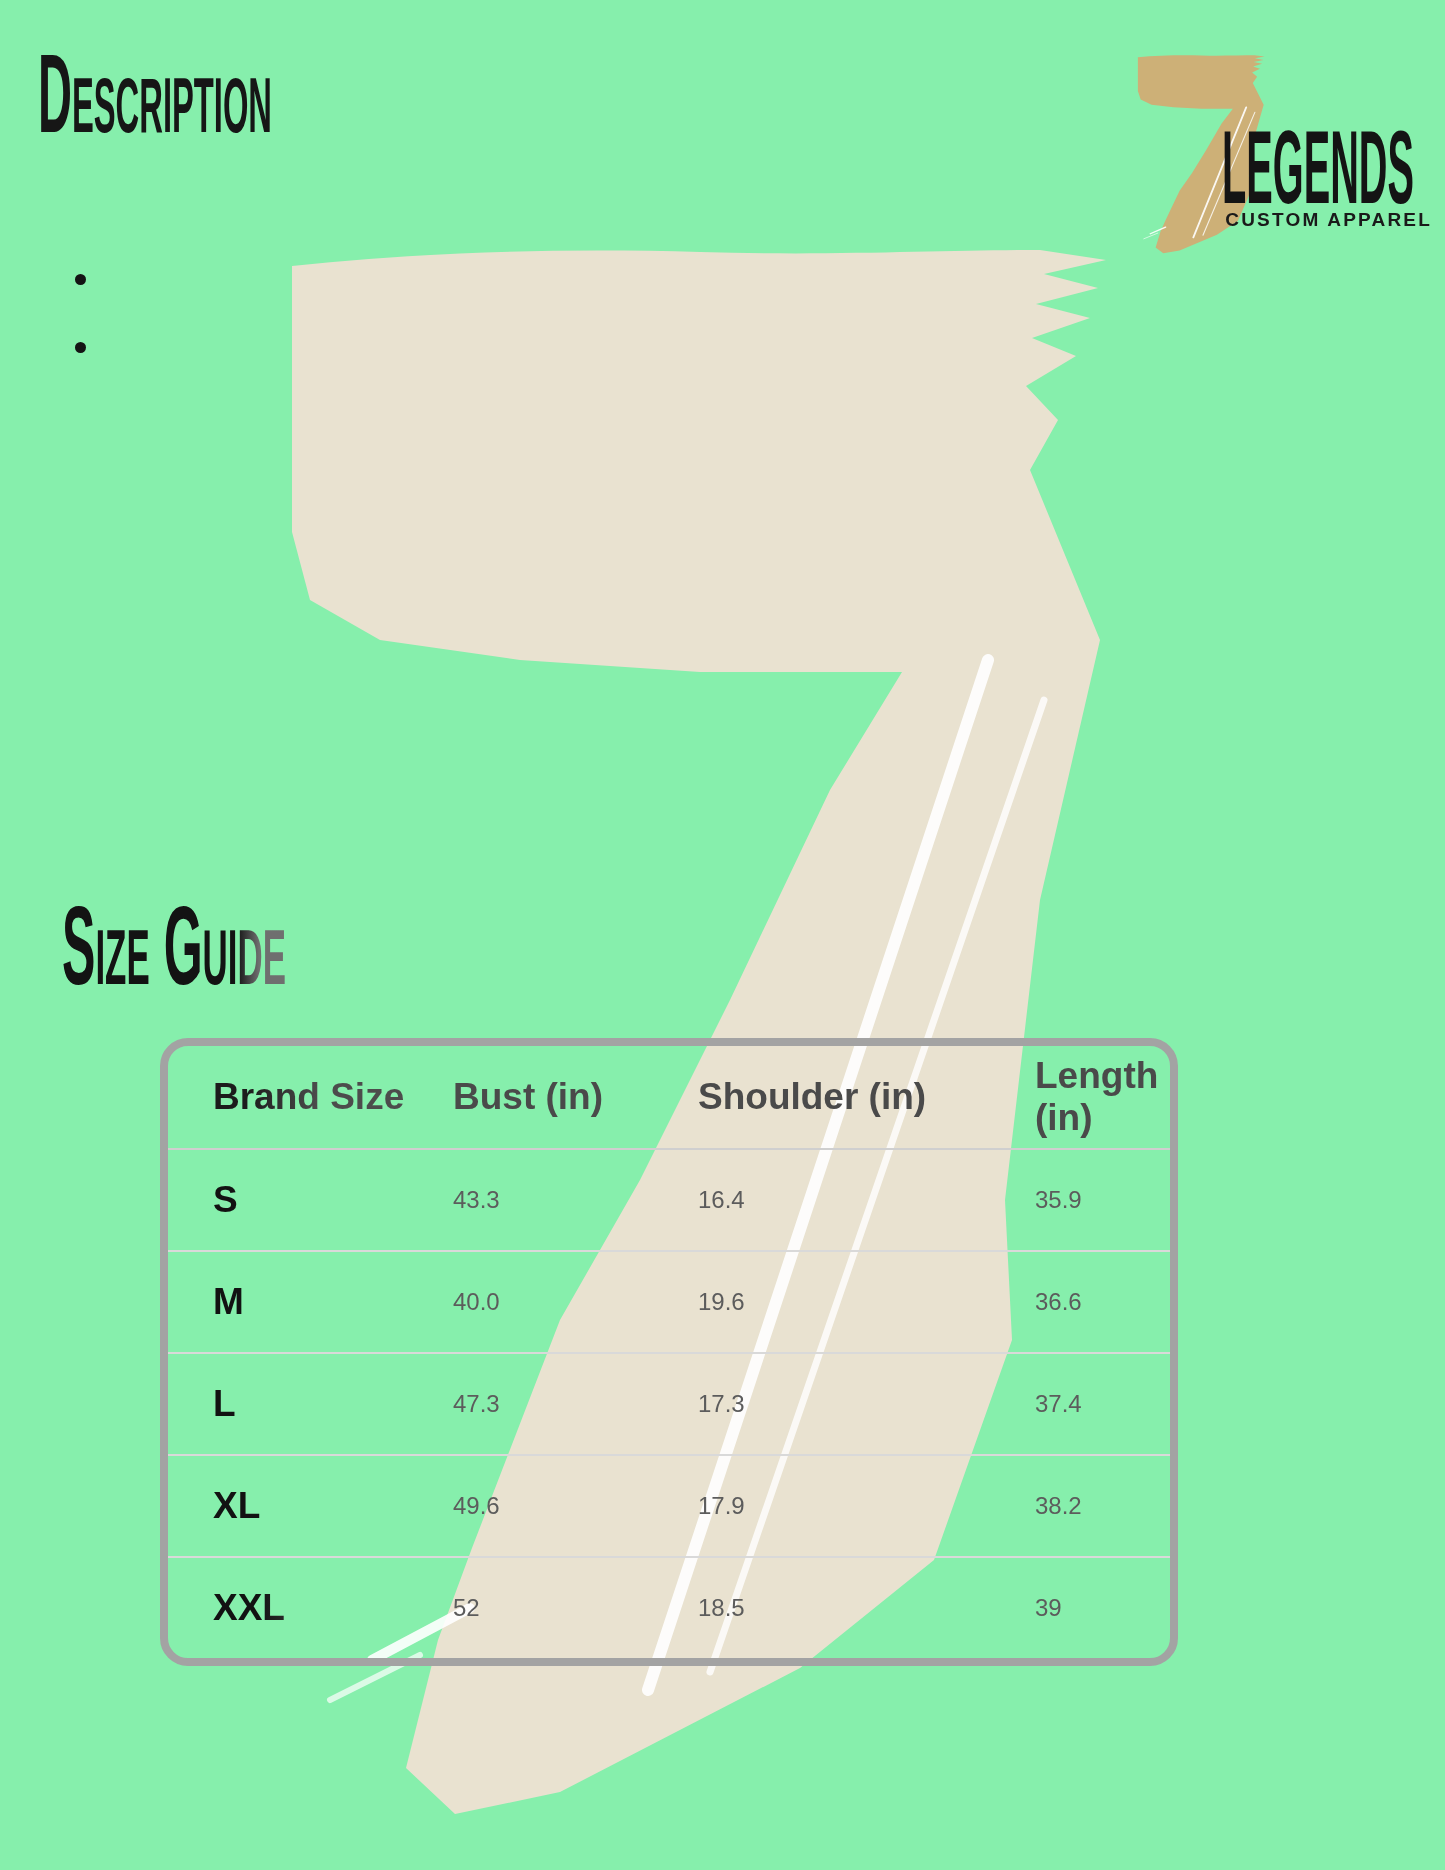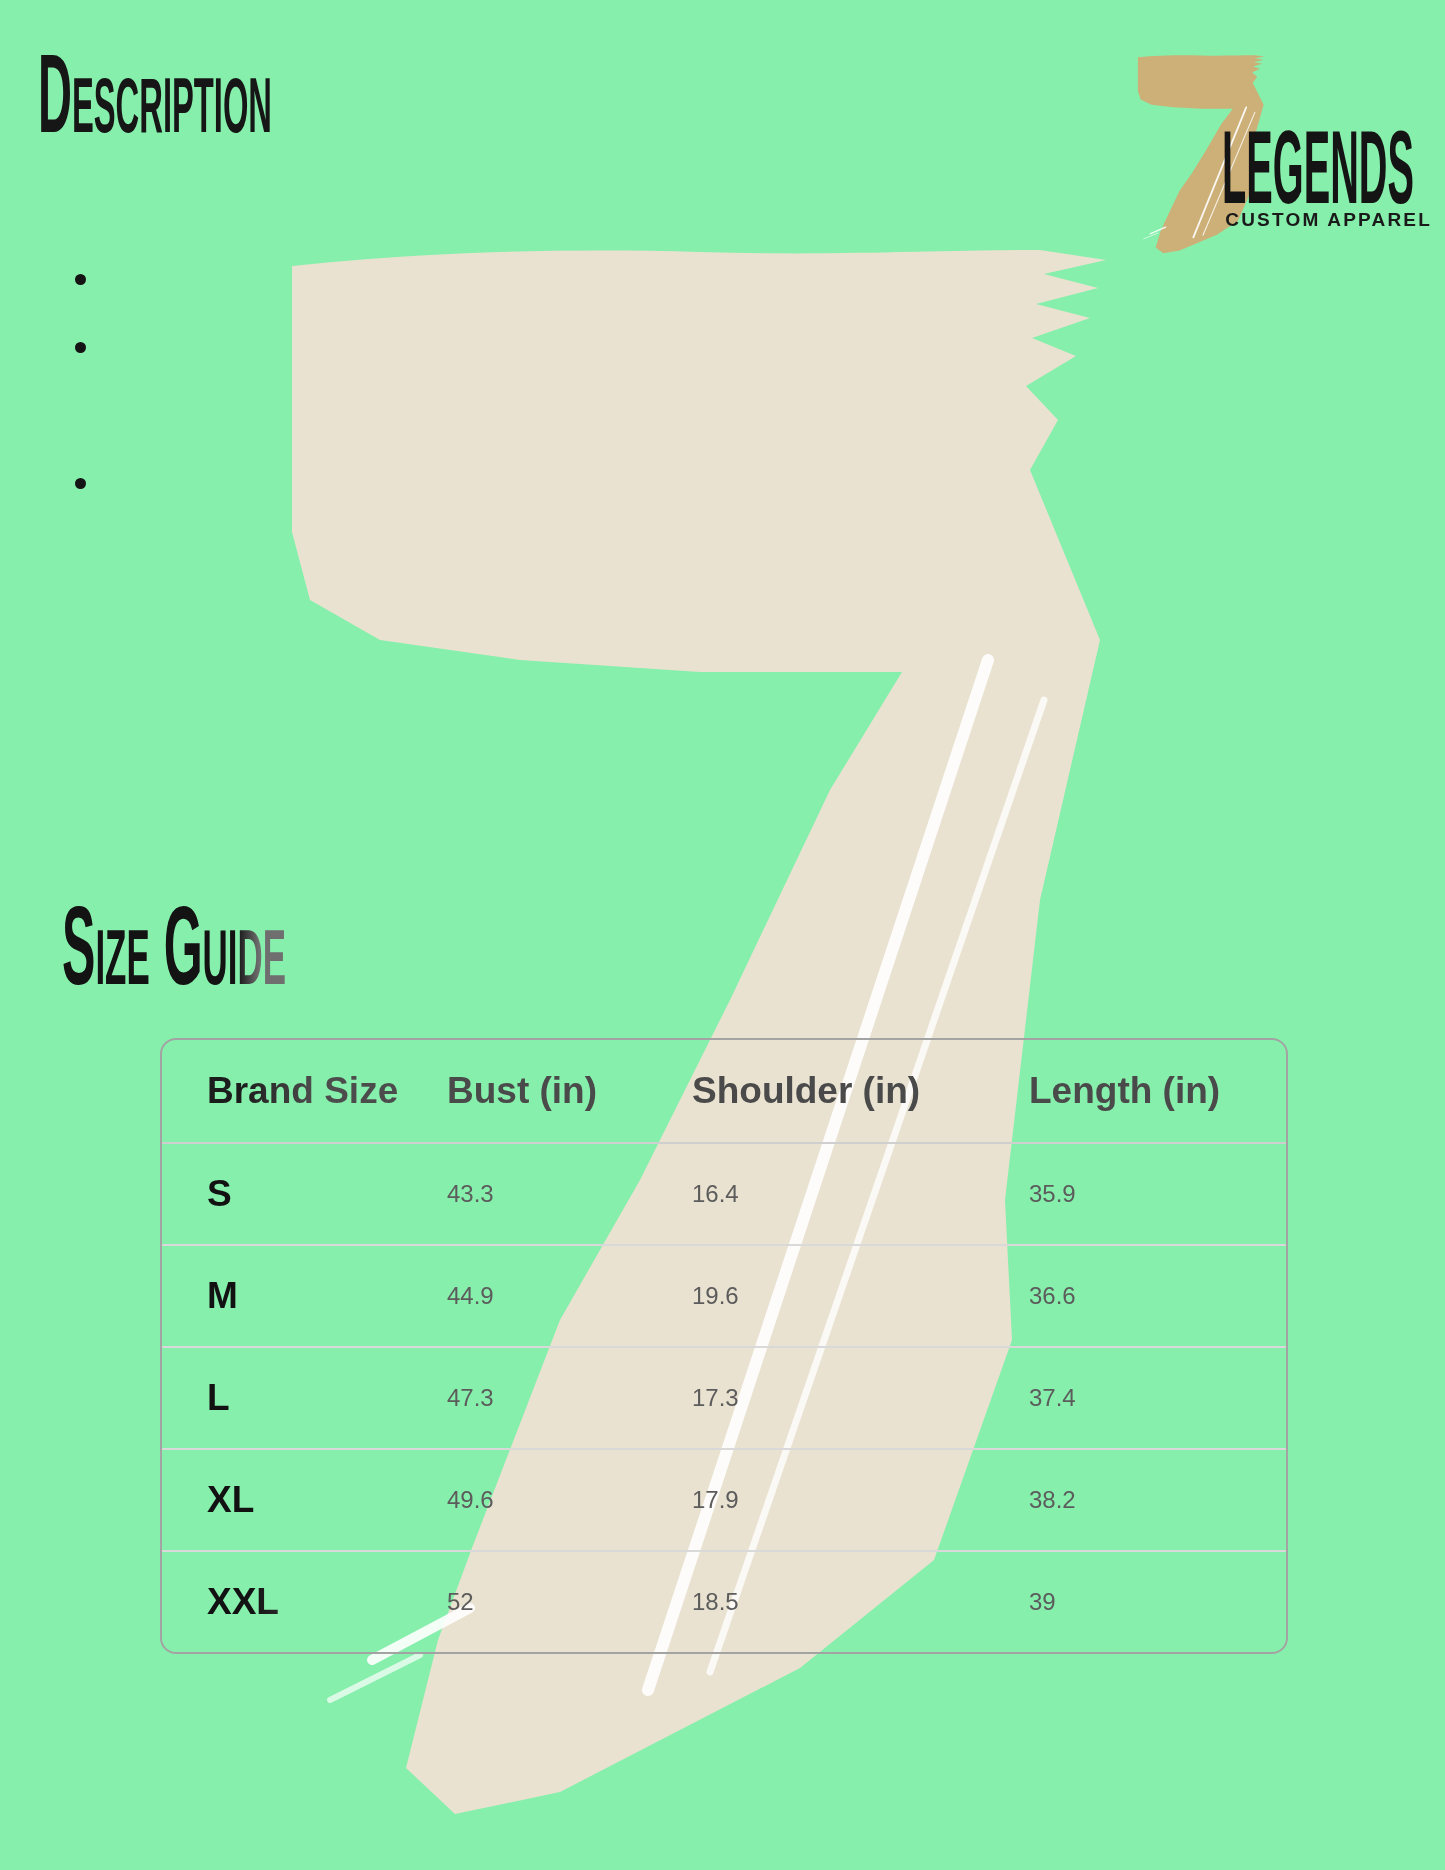--- a/index.html
+++ b/index.html
@@ -32,23 +32,23 @@
   }
   @supports ((-webkit-background-clip:text) or (background-clip:text)){
     .bullets{
       background-image:linear-gradient(90deg,#161616 0px,#161616 145px,#606060 230px,#606060 100%);
       -webkit-background-clip:text;background-clip:text;color:transparent;
     }
   }
 
   
   .size-table{
-    position:absolute;left:160px;top:1038px;width:1128px;
+    position:absolute;left:160px;top:1038px;width:1018px;
     border-collapse:separate;border-spacing:0;table-layout:fixed;
-    border:2px solid #a3a3a3;border-radius:16px;
+    border:8px solid #a3a3a3;border-radius:28px;
   }
   .size-table th{
     height:102px;font-size:37px;font-weight:700;color:#4a4a4a;text-align:left;
     padding:0;border-bottom:2px solid #cfcfcf;
   }
   .size-table td{
     height:100px;font-size:24px;font-weight:400;color:#5c5c5c;text-align:left;
     padding:0;border-bottom:2px solid #d9d9d9;
   }
   .size-table tr:last-child td{border-bottom:none;}
@@ -124,21 +124,20 @@
     </svg>
     <svg class="abs" style="left:1220px;top:126px" width="200" height="84" viewBox="0 0 200 84">
       <text x="2" y="77" font-size="104" font-weight="700" fill="#141414" textLength="192" lengthAdjust="spacingAndGlyphs">LEGENDS</text>
     </svg>
     <div class="abs logo-tagline">CUSTOM APPAREL</div>
   </div>
 
   <ul class="abs bullets">
     <li>Fabric: Lightweight and comfy.</li>
     <li>Features: Long quilted vest, Hand Pockets, Hooded, adjustable drawstring,</li>
-    <li>Garment Care: Machine wash cold, do not bleach, hang or line dry, wash dark colors separately.</li>
   </ul>
 
   <svg class="abs" style="left:60px;top:876px" width="250" height="116" viewBox="0 0 250 116">
     <text class="sc" x="2" y="108" font-size="112" font-weight="700" fill="url(#fadeg)" textLength="224" lengthAdjust="spacingAndGlyphs">Size Guide</text>
   </svg>
 
   <table class="size-table">
     <colgroup>
       <col style="width:285px">
         <col style="width:245px">
@@ -155,21 +154,21 @@
     </thead>
     <tbody>
       <tr>
         <td class="c1 size-label">S</td>
         <td>43.3</td>
         <td>16.4</td>
         <td>35.9</td>
       </tr>
       <tr>
         <td class="c1 size-label">M</td>
-        <td>44.9</td>
+        <td>40.0</td>
         <td>19.6</td>
         <td>36.6</td>
       </tr>
       <tr>
         <td class="c1 size-label">L</td>
         <td>47.3</td>
         <td>17.3</td>
         <td>37.4</td>
       </tr>
       <tr>

